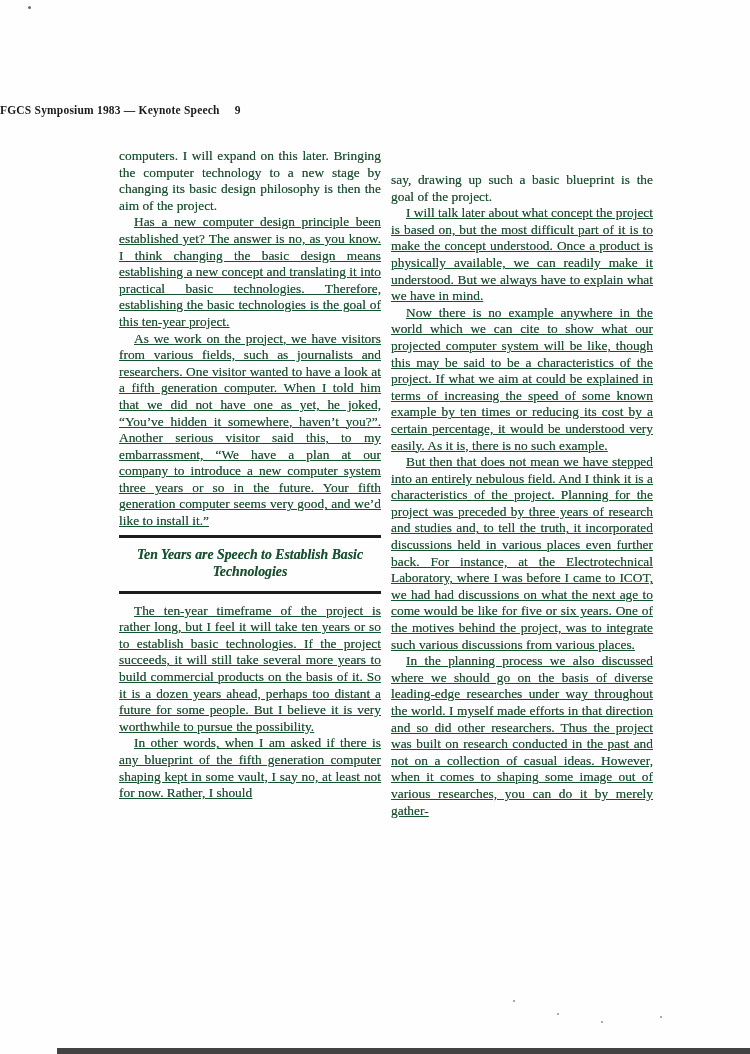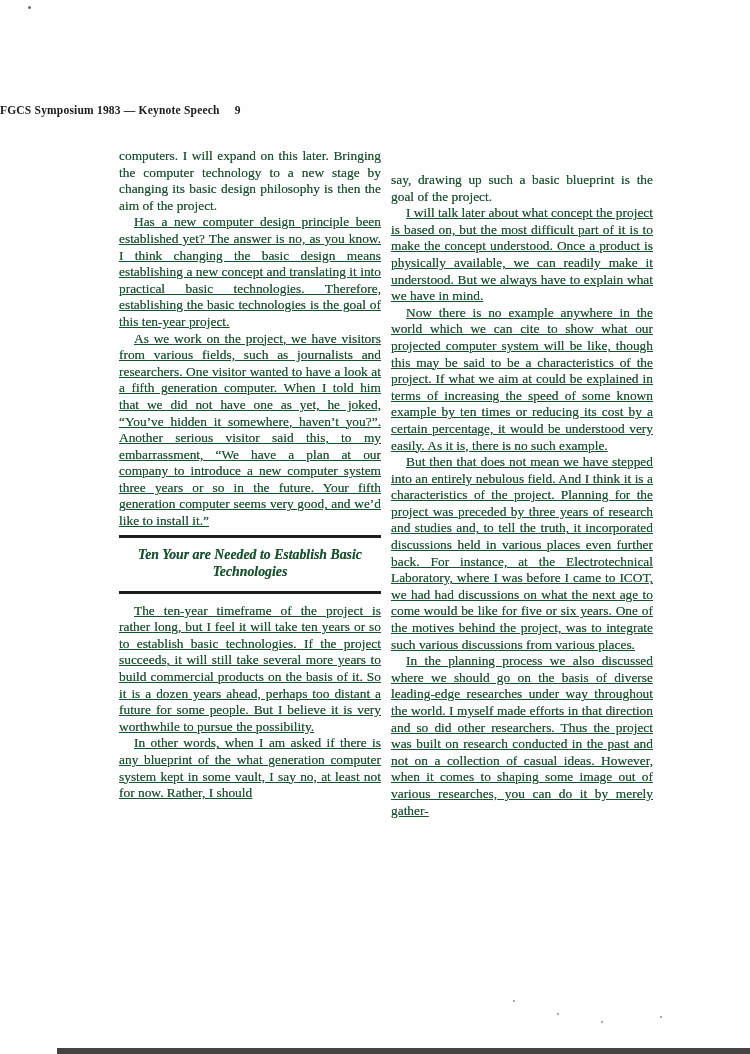--- a/index.html
+++ b/index.html
@@ -70,23 +70,23 @@
 <div class="page">
 
   <div class="running-head">
     <span>FGCS Symposium 1983 — Keynote Speech</span><span class="pageno">9</span>
   </div>
 
   <div class="col col-left">
     <p>computers. I will expand on this later. Bringing the computer technology to a new stage by changing its basic design philosophy is then the aim of the project.</p>
     <p class="indent">Has a new computer design principle been established yet? The answer is no, as you know. I think changing the basic design means establishing a new concept and translating it into practical basic technologies. Therefore, establishing the basic technologies is the goal of this ten-year project.</p>
     <p class="indent">As we work on the project, we have visitors from various fields, such as journalists and researchers. One visitor wanted to have a look at a fifth generation computer. When I told him that we did not have one as yet, he joked, “You’ve hidden it somewhere, haven’t you?”. Another serious visitor said this, to my embarrassment, “We have a plan at our company to introduce a new computer system three years or so in the future. Your fifth generation computer seems very good, and we’d like to install it.”</p>
-    <h2 class="section-heading">Ten Your are Needed to Establish Basic Technologies</h2>
+    <h2 class="section-heading">Ten Years are Speech to Establish Basic Technologies</h2>
     <p class="indent">The ten-year timeframe of the project is rather long, but I feel it will take ten years or so to establish basic technologies. If the project succeeds, it will still take several more years to build commercial products on the basis of it. So it is a dozen years ahead, perhaps too distant a future for some people. But I believe it is very worthwhile to pursue the possibility.</p>
-    <p class="indent">In other words, when I am asked if there is any blueprint of the what generation computer system kept in some vault, I say no, at least not for now. Rather, I should</p>
+    <p class="indent">In other words, when I am asked if there is any blueprint of the fifth generation computer shaping kept in some vault, I say no, at least not for now. Rather, I should</p>
   </div>
 
   <div class="col col-right">
     <p>say, drawing up such a basic blueprint is the goal of the project.</p>
     <p class="indent">I will talk later about what concept the project is based on, but the most difficult part of it is to make the concept understood. Once a product is physically available, we can readily make it understood. But we always have to explain what we have in mind.</p>
     <p class="indent">Now there is no example anywhere in the world which we can cite to show what our projected computer system will be like, though this may be said to be a characteristics of the project. If what we aim at could be explained in terms of increasing the speed of some known example by ten times or reducing its cost by a certain percentage, it would be understood very easily. As it is, there is no such example.</p>
     <p class="indent">But then that does not mean we have stepped into an entirely nebulous field. And I think it is a characteristics of the project. Planning for the project was preceded by three years of research and studies and, to tell the truth, it incorporated discussions held in various places even further back. For instance, at the Electrotechnical Laboratory, where I was before I came to ICOT, we had had discussions on what the next age to come would be like for five or six years. One of the motives behind the project, was to integrate such various discussions from various places.</p>
     <p class="indent">In the planning process we also discussed where we should go on the basis of diverse leading-edge researches under way throughout the world. I myself made efforts in that direction and so did other researchers. Thus the project was built on research conducted in the past and not on a collection of casual ideas. However, when it comes to shaping some image out of various researches, you can do it by merely gather-</p>
   </div>
 

